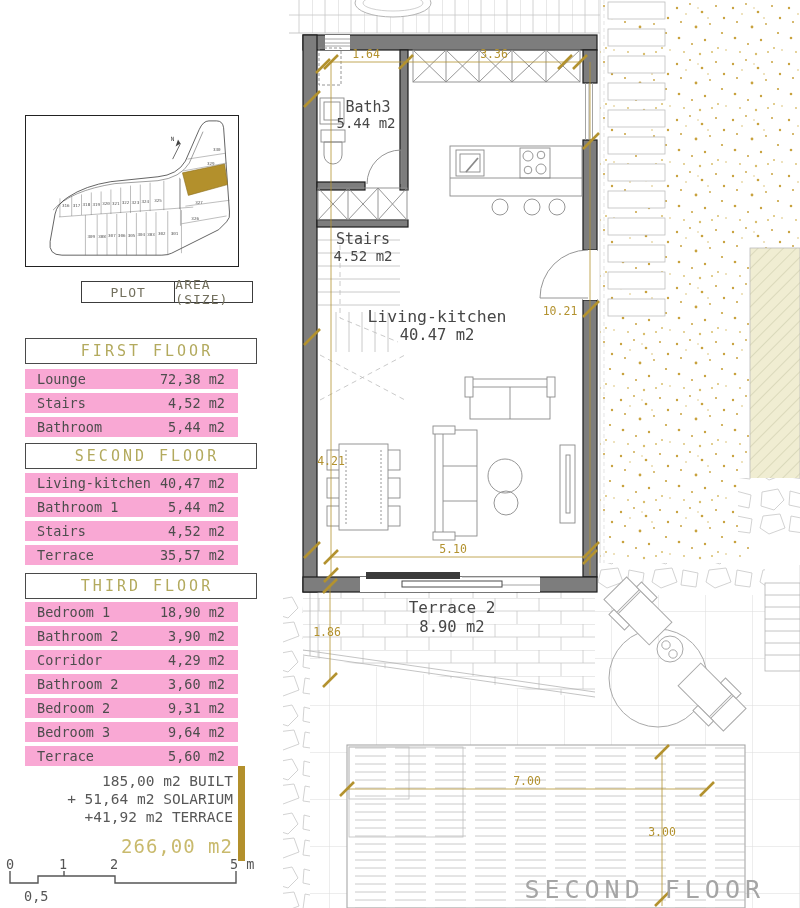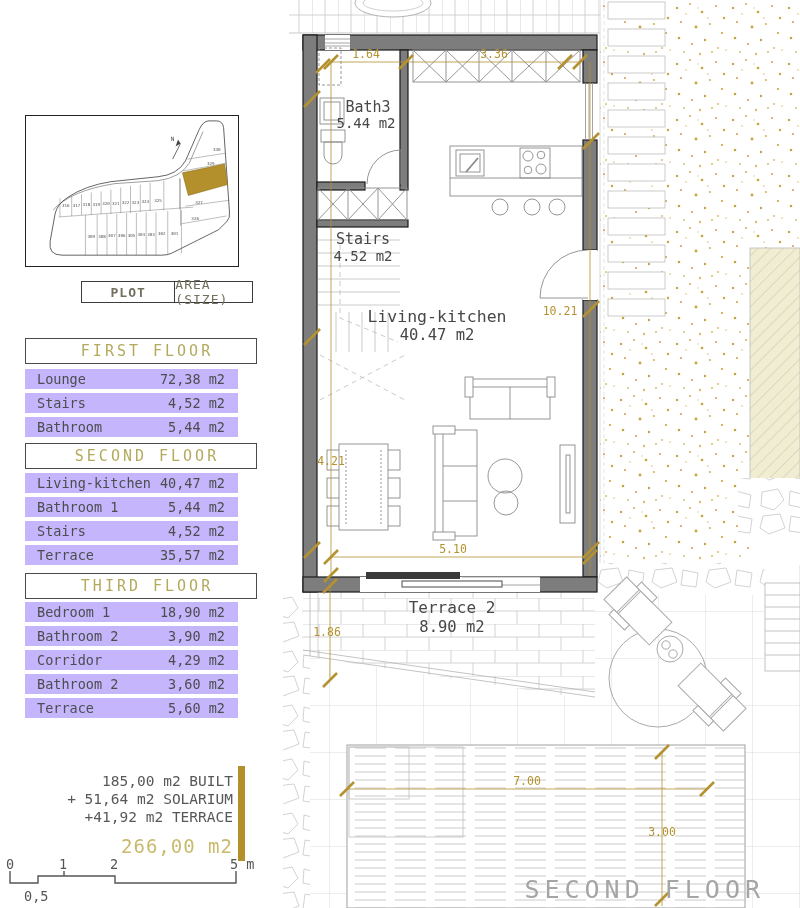--- a/index.html
+++ b/index.html
@@ -3,33 +3,33 @@
 <meta charset="utf-8">
 <style>
   html,body{margin:0;padding:0;background:#fff;}
   #page{position:relative;width:800px;height:908px;background:#fff;overflow:hidden;
         font-family:"DejaVu Sans Mono",monospace;}
   
   #siteplan-box{position:absolute;left:25px;top:115px;width:212px;height:150px;
         border:1.6px solid #222;background:#fff;}
   #plot-table{position:absolute;left:81px;top:281px;width:172px;}
   .pt-head{display:flex;height:22px;border:1.5px solid #3c3c3c;box-sizing:border-box;background:#fff;}
-  .pt-head .c1{width:94px;border-right:1.5px solid #3c3c3c;font-weight:bold;}
+  .pt-head .c1{width:94px;border-right:1.5px solid #3c3c3c;}
   .pt-head .c2{width:78px;}
   .pt-head div{display:flex;align-items:center;justify-content:center;
         font-size:13px;color:#73705e;letter-spacing:1px;}
   .pt-val{display:flex;height:28px;background:#b3902c;border:1px solid #9a7b24;box-sizing:border-box;}
   .pt-val .c1{width:94px;border-right:1px solid #cfc07a;font-size:18px;}
   .pt-val .c2{width:78px;font-size:14px;}
   .pt-val div{display:flex;align-items:center;justify-content:center;color:#dcca82;letter-spacing:1px;}
   .floor-head{position:absolute;left:25px;width:232px;height:26px;border:1.3px solid #4a4a4a;
         background:#fff;display:flex;align-items:center;justify-content:center;
         font-size:15px;color:#b3aa5e;letter-spacing:3px;box-sizing:border-box;padding-left:12px;}
   .rows{position:absolute;left:25px;width:213px;}
-  .rowline{height:20px;background:#c4b5fd;margin-bottom:4px;display:flex;
+  .rowline{height:20px;background:#f9a8d4;margin-bottom:4px;display:flex;
         align-items:center;justify-content:space-between;padding:0 13px 0 12px;
         box-sizing:border-box;font-size:13.5px;color:#4d4d4d;}
   #summary{position:absolute;left:30px;top:772px;width:203px;text-align:right;
         color:#585858;font-size:14.5px;line-height:18px;}
   #summary .total{font-size:19px;color:#c9ba6d;letter-spacing:1px;margin-top:4px;line-height:32px;}
   #gold-bar{position:absolute;left:238px;top:766px;width:7px;height:95px;background:#b3902c;}
   #scalebar{position:absolute;left:6px;top:858px;}
   
   #plan{position:absolute;left:283px;top:0;}
   text{font-family:"DejaVu Sans Mono",monospace;}
@@ -140,20 +140,28 @@
         <span>Bathroom 2</span>
         <span>3,90 m2</span>
       </div>
     <div class="rowline">
         <span>Corridor</span>
         <span>4,29 m2</span>
       </div>
     <div class="rowline">
         <span>Bathroom 2</span>
         <span>3,60 m2</span>
+      </div>
+    <div class="rowline">
+        <span>Bedroom 2</span>
+        <span>9,31 m2</span>
+      </div>
+    <div class="rowline">
+        <span>Bedroom 3</span>
+        <span>9,64 m2</span>
       </div>
     <div class="rowline">
         <span>Terrace</span>
         <span>5,60 m2</span>
       </div>
   </div>
 
   <div id="summary">
     <div>185,00 m2 BUILT</div>
     <div>+ 51,64 m2 SOLARIUM</div>

